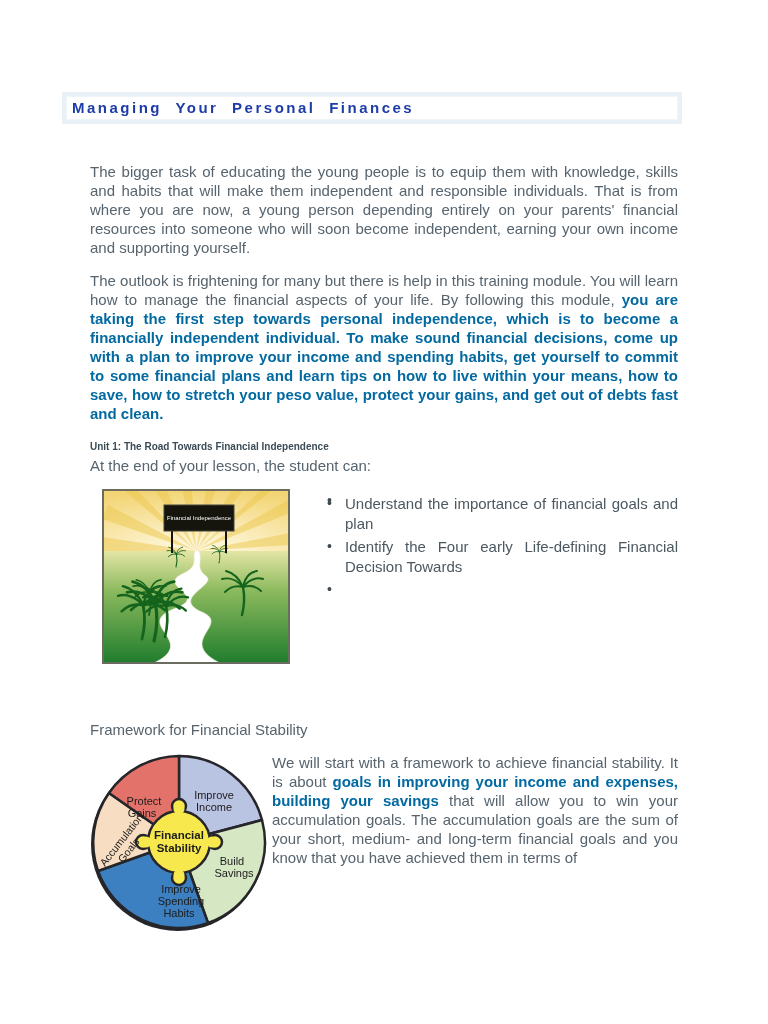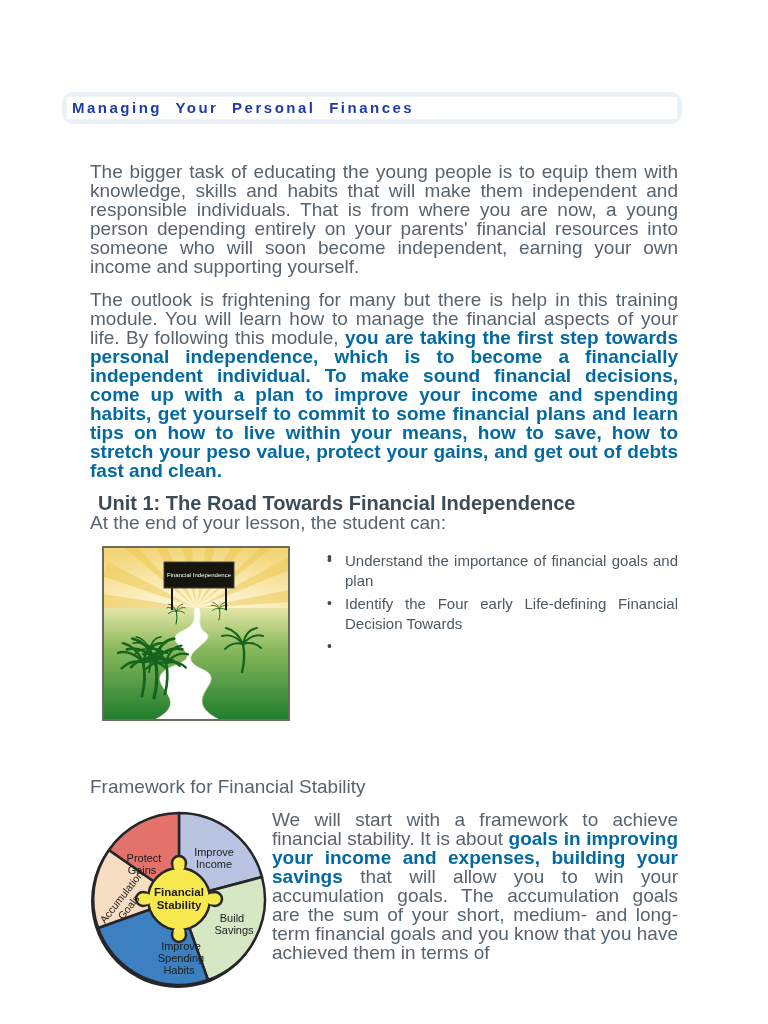--- a/index.html
+++ b/index.html
@@ -2,31 +2,31 @@
 <html><head>
 <meta charset="utf-8">
 <style>
   html,body { margin:0; padding:0; background:#ffffff; }
   .page {
     width:768px; height:1024px; box-sizing:border-box;
     padding:92px 90px 0 90px; background:#ffffff; overflow:hidden;
     font-family:"Liberation Sans","DejaVu Sans",sans-serif;
     color:#57646e;
   }
-  .title-banner { background:#e9f1f6; padding:4px; margin:0 -4px 38px -28px;border-radius:12px; }
+  .title-banner { background:#e9f1f6; padding:4px; margin:0 -4px 38px -28px; }
   .title-inner  { background:#ffffff; border:1px solid #eef4f8; padding:1px 5px; }
   h1.doc-title {
     margin:0; font-size:15px; font-weight:bold; color:#1e3ca8;
     letter-spacing:2.5px; word-spacing:7px; line-height:20px;
   }
-  p.body { margin:0 0 14px 0; font-size:19px; line-height:19px; }
+  p.body { margin:0 0 14px 0; font-size:15px; line-height:19px; }
   .just { text-align:justify; }
   strong { color:#0369a1; }
   .unit-heading {
-    margin:6px 0 0 8px; font-size:20px; line-height:19px;
+    margin:6px 0 0 0; font-size:10px; line-height:19px;
     color:#3c4c57; font-weight:bold;
   }
   .lead { margin:0 0 14px 0; }
   .objectives-row { display:flex; margin-bottom:56px; }
   .road-img { margin-left:12px; flex:0 0 auto; display:block; }
   ul.objectives { list-style:none; margin:0 0 0 35px; padding:2px 0 0 0; flex:1; color:#4c5860; }
   ul.objectives li {
     position:relative; padding-left:20px; font-size:15px;
     line-height:20px; margin-bottom:3px; text-align:justify;
   }

